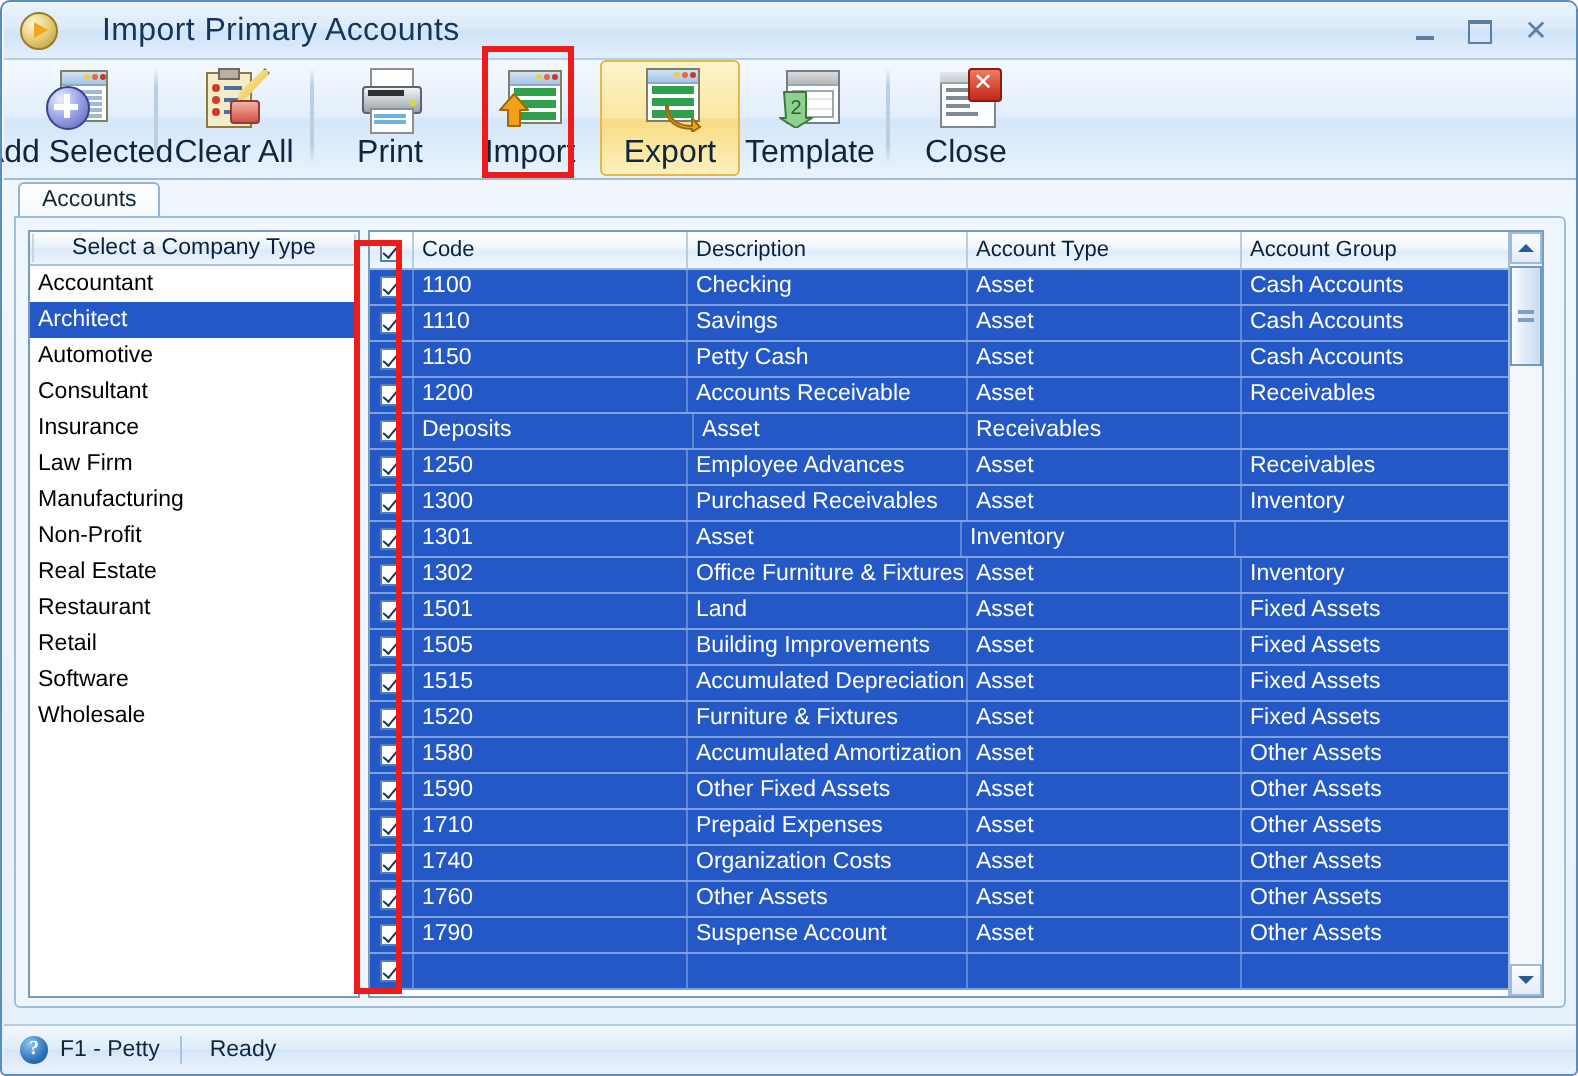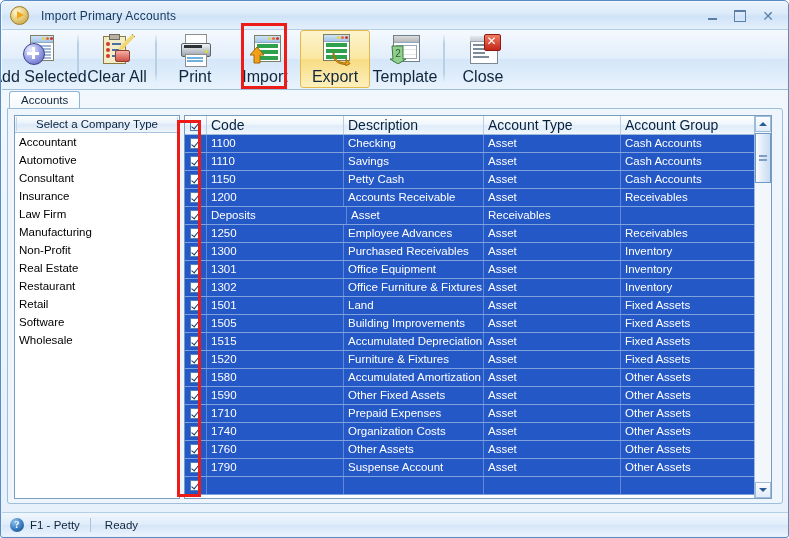--- a/index.html
+++ b/index.html
@@ -44,22 +44,22 @@
   }
   #app-icon:after {
     content: "";
     position: absolute;
     left: 6px; top: 4px;
     border-left: 7px solid #f3a51a;
     border-top: 4.5px solid transparent;
     border-bottom: 4.5px solid transparent;
   }
   #title-text {
-    margin-left: 12px;
-    font-size: 12px;
+    margin-left: 22px;
+    font-size: 16px;
     color: #14365c;
     letter-spacing: .2px;
   }
   .wbtn {
     width: 26px; height: 18px;
     margin-right: 2px;
     display: flex; align-items: center; justify-content: center;
     font-size: 13px;
     color: #4b6f93;
     cursor: default;
@@ -210,21 +210,21 @@
   #grid-header {
     display: flex;
     height: 19px;
     box-sizing: border-box;
     background: linear-gradient(to bottom, #ffffff 0%, #eff6fd 45%, #e0ecf9 55%, #f0f7fe 100%);
     border-bottom: 1px solid #9ebcd9;
   }
   .hcell {
     box-sizing: border-box;
     border-right: 1px solid #b6cde2;
-    font-size: 14px;
+    font-size: 11px;
     color: #06213d;
     padding-left: 4px;
     line-height: 18px;
     overflow: hidden;
     white-space: nowrap;
     cursor: default;
   }
   .hcell.chk {
     display: flex; align-items: center; justify-content: center;
     padding-left: 0;
@@ -541,20 +541,21 @@
   <div id="tabstrip">
     <div id="tab-accounts">Accounts</div>
   </div>
 
   <div id="panel">
 
     <div id="sidebar">
       <div id="sidebar-header">Select a Company Type</div>
       <div id="sidebar-items">
           <div class="side-item">Accountant</div>
+          <div class="side-item selected">Architect</div>
           <div class="side-item">Automotive</div>
           <div class="side-item">Consultant</div>
           <div class="side-item">Insurance</div>
           <div class="side-item">Law Firm</div>
           <div class="side-item">Manufacturing</div>
           <div class="side-item">Non-Profit</div>
           <div class="side-item">Real Estate</div>
           <div class="side-item">Restaurant</div>
           <div class="side-item">Retail</div>
           <div class="side-item">Software</div>
@@ -635,21 +636,20 @@
             <div class="gcell cw-code">1300</div>
             <div class="gcell cw-desc">Purchased Receivables</div>
             <div class="gcell cw-type">Asset</div>
             <div class="gcell cw-group">Inventory</div>
           </div>
           <div class="grow">
             <div class="gcell chk cw-chk">
               <div class="cbox"></div>
             </div>
             <div class="gcell cw-code">1301</div>
-            <div class="gcell cw-desc">Office Equipment</div>
             <div class="gcell cw-type">Asset</div>
             <div class="gcell cw-group">Inventory</div>
           </div>
           <div class="grow">
             <div class="gcell chk cw-chk">
               <div class="cbox"></div>
             </div>
             <div class="gcell cw-code">1302</div>
             <div class="gcell cw-desc">Office Furniture &amp; Fixtures</div>
             <div class="gcell cw-type">Asset</div>

